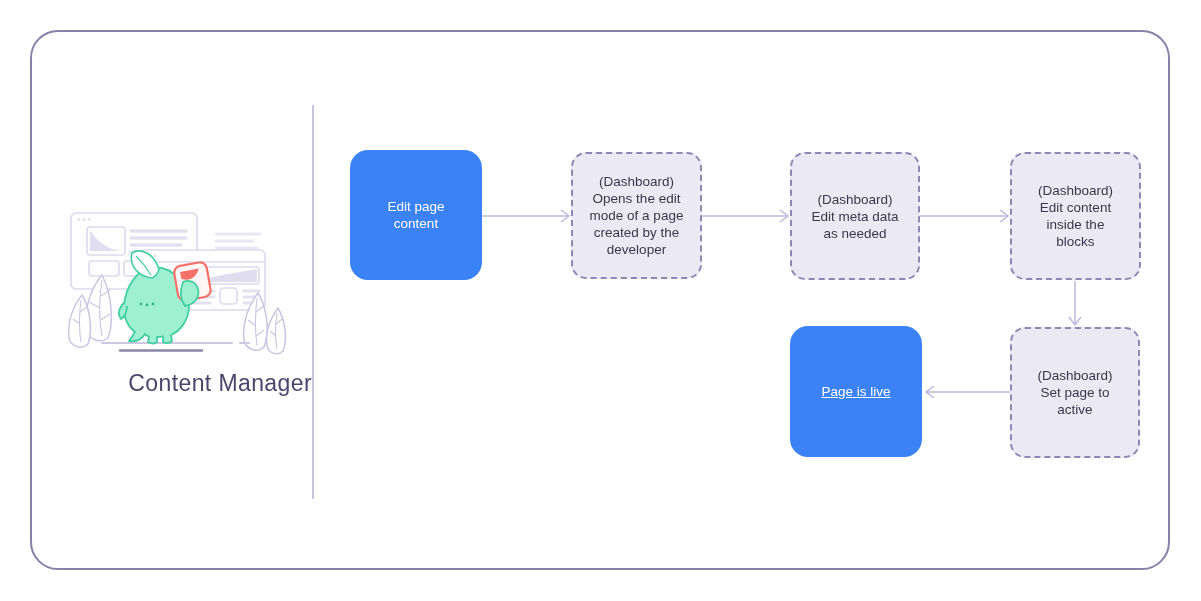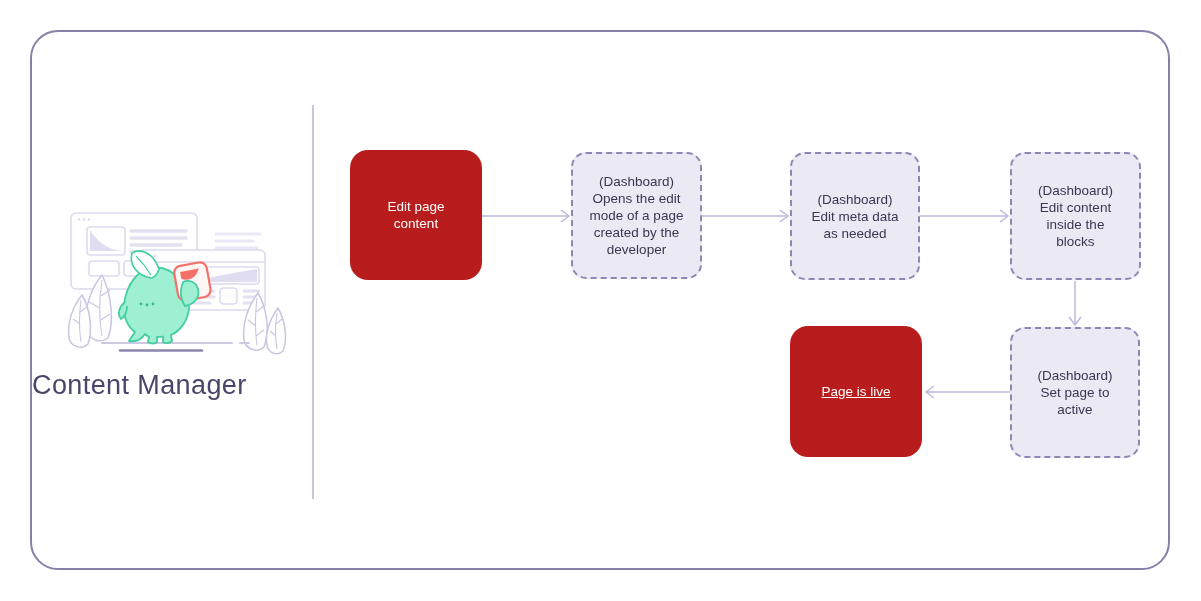--- a/index.html
+++ b/index.html
@@ -3,25 +3,25 @@
 <meta charset="utf-8">
 <style>
   html,body{margin:0;padding:0;background:#ffffff;}
   body{font-family:"Liberation Sans","DejaVu Sans",sans-serif;}
   .stage{position:relative;width:1201px;height:601px;background:#ffffff;overflow:hidden;}
   .card{position:absolute;left:30px;top:30px;width:1140px;height:540px;
         border:2px solid #8681A9;border-radius:28px;background:#ffffff;box-sizing:border-box;}
   .divider{position:absolute;left:280px;top:73px;width:2px;height:394px;background:#C8C6DE;}
   .left-panel{position:absolute;left:0;top:0;width:280px;height:540px;}
   .illustration{position:absolute;left:18px;top:168px;width:260px;height:165px;}
-  .panel-title{position:absolute;left:0px;top:338px;width:280px;text-align:left;
-        font-size:27px;font-weight:500;color:#4A4669;letter-spacing:0.4px;}
+  .panel-title{position:absolute;left:0px;top:338px;width:280px;text-align:right;
+        font-size:23px;font-weight:500;color:#4A4669;letter-spacing:0.4px;}
   .node{position:absolute;display:flex;align-items:center;justify-content:center;
         box-sizing:border-box;text-align:center;padding:6px 14px;}
-  .node--solid{background:#b91c1c;border-radius:18px;color:#FFFFFF;}
+  .node--solid{background:#3b82f6;border-radius:18px;color:#FFFFFF;}
   .node--dashed{background:#EAE9F4;border:2px dashed #8C88B4;border-radius:15px;color:#3A374F;}
   .node-label{font-size:13.5px;line-height:17px;font-weight:500;white-space:pre-line;}
   .arrow{position:absolute;}
   .arrow svg{display:block;}
 </style>
 </head>
 <body>
 
 <div class="stage">
   <div class="card">

